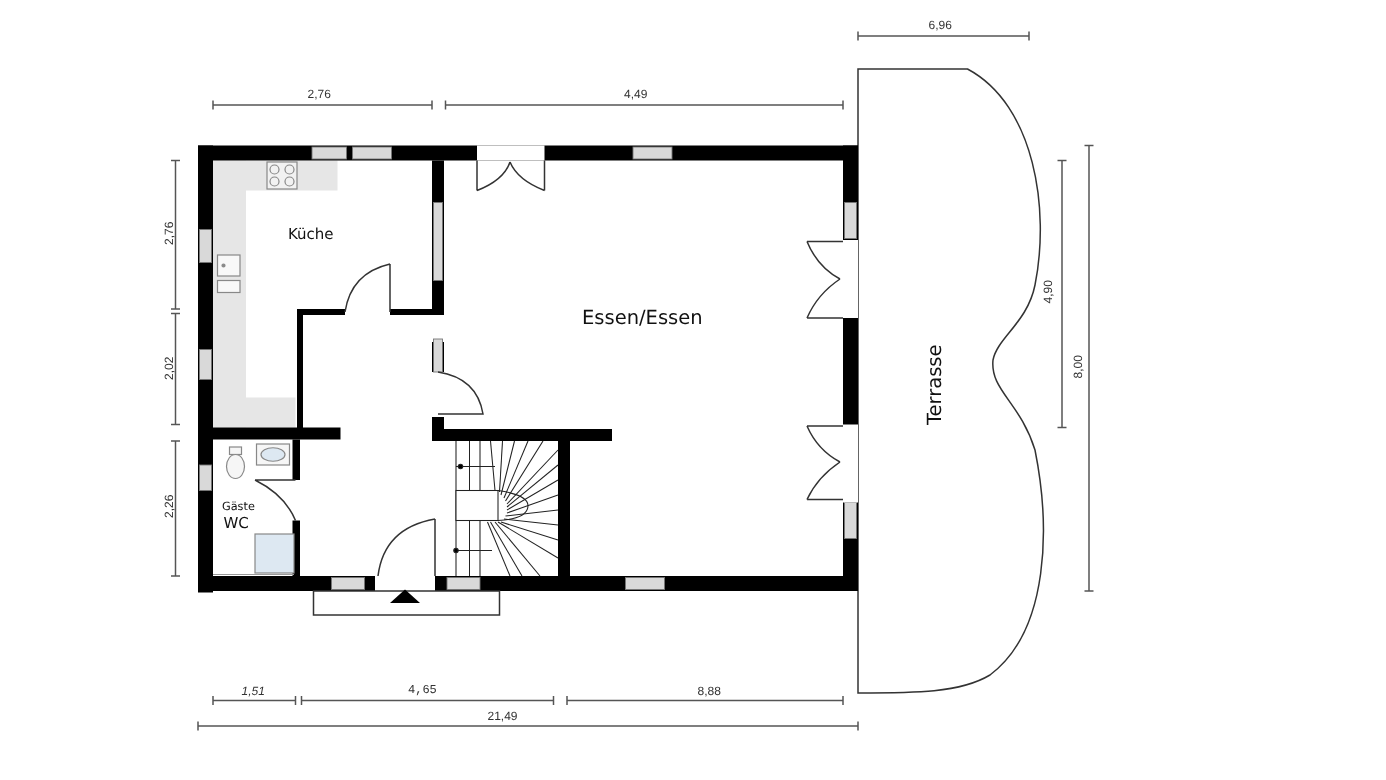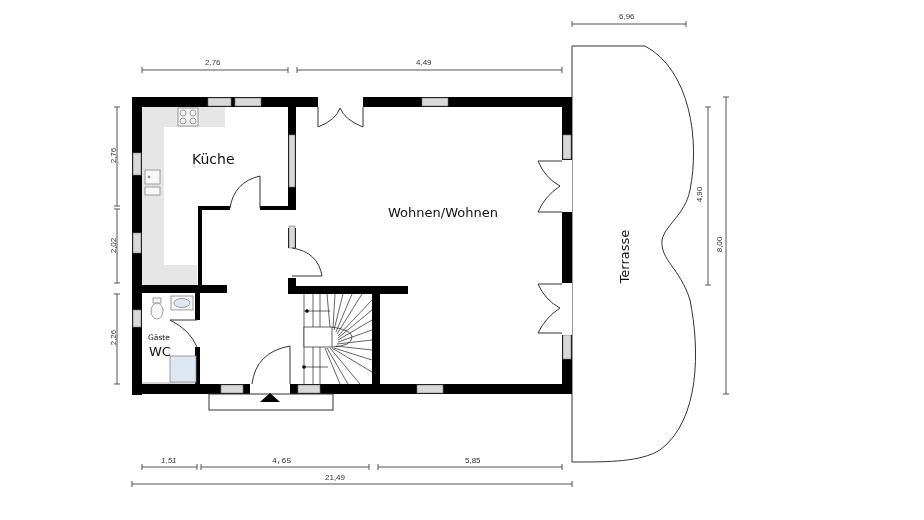--- a/index.html
+++ b/index.html
@@ -179,33 +179,33 @@
       <line x1="320" y1="347" x2="320" y2="384"></line>
     <line x1="304" y1="335" x2="304" y2="335"></line>
     <path d="M332,327 Q352,330 352,337 Q352,346 332,347"></path>
     <line x1="304" y1="311" x2="330" y2="311"></line>
     <line x1="304" y1="367" x2="328" y2="367"></line>
     <circle cx="307" cy="311" r="1.5" fill="#000"></circle>
     <circle cx="304" cy="367" r="1.5" fill="#000"></circle>
   </g>
 </svg>
 
-<div class="overlay-label" style="left:192px; top:151px; font-size:14px;text-align:right;">Küche</div>
-<div class="overlay-label" style="left:388px; top:205px; font-size:13px;">Wohnen/Wohnen</div>
+<div class="overlay-label" style="left:192px; top:151px; font-size:10px;text-align:right;">Küche</div>
+<div class="overlay-label" style="left:388px; top:205px; font-size:13px;">Essen/Essen</div>
 <div class="overlay-label" style="left:148px; top:333px; font-size:7.5px;text-align:right;">Gäste</div>
-<div class="overlay-label" style="left:149px; top:344px; font-size:13px;text-align:right;">WC</div>
+<div class="overlay-label" style="left:149px; top:344px; font-size:10px;text-align:right;">WC</div>
 <div class="overlay-label vert" style="left:592px; top:249px; font-size:13px; width:64px; text-align:center;">Terrasse</div>
 
 <div class="dim-label" style="left:205px; top:58px;">2,76</div>
 <div class="dim-label" style="left:416px; top:58px;">4,49</div>
 <div class="dim-label" style="left:619px; top:12px;">6,96</div>
 
 <div class="dim-label vert" style="left:103px; top:151px; width:20px; text-align:center;">2,76</div>
 <div class="dim-label vert" style="left:103px; top:241px; width:20px; text-align:center;">2,02</div>
 <div class="dim-label vert" style="left:103px; top:333px; width:20px; text-align:center;">2,26</div>
 
 <div class="dim-label vert" style="left:689px; top:190px; width:20px; text-align:center;">4,90</div>
 <div class="dim-label vert" style="left:709px; top:240px; width:20px; text-align:center;">8,00</div>
 
 <div class="dim-label" style="left:161px; top:456px;font-style:italic;">1,51</div>
 <div class="dim-label" style="left:272px; top:456px;font-family:Liberation Mono, monospace;">4,65</div>
-<div class="dim-label" style="left:465px; top:456px;">5,85</div>
+<div class="dim-label" style="left:465px; top:456px;">8,88</div>
 <div class="dim-label" style="left:325px; top:473px;">21,49</div>
 
 </body></html>

